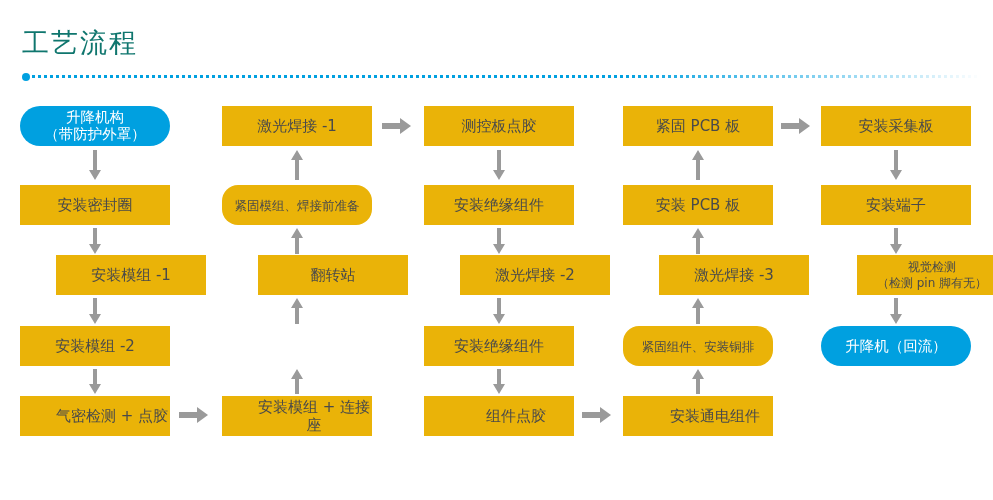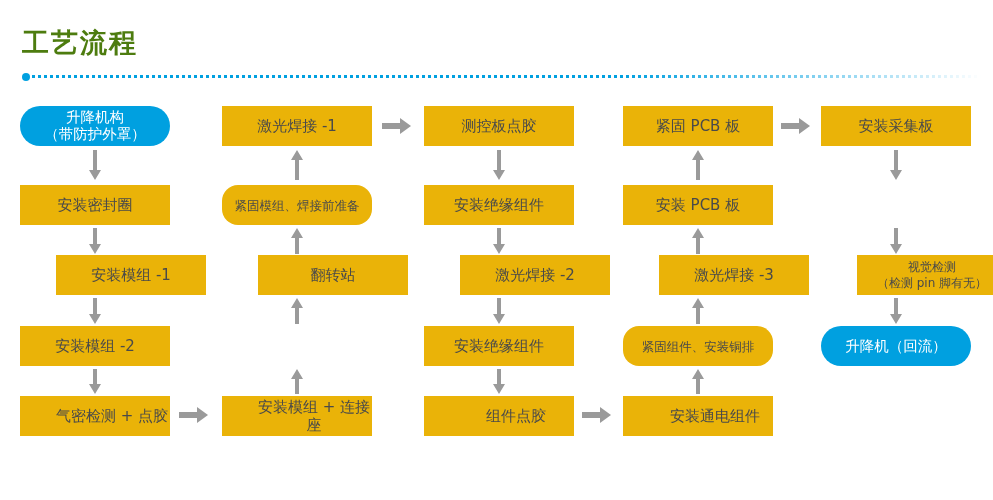--- a/index.html
+++ b/index.html
@@ -9,22 +9,22 @@
     font-family: "DejaVu Sans", "Liberation Sans", sans-serif;
     overflow: hidden;
   }
   .page { position: relative; width: 993px; height: 500px; }
 
   
   .title {
     position: absolute;
     left: 22px; top: 26px;
     font-size: 27px;
-    font-weight: bold;
-    color: #4d7c0f;
+    font-weight: normal;
+    color: #0f766e;
     letter-spacing: 2px;
     line-height: 34px;
   }
   
   .rule-wrap {
     position: absolute;
     left: 22px; top: 72px;
     width: 960px; height: 10px;
   }
   .rule-dot {
@@ -248,20 +248,21 @@
       </svg>
   </div>
 
   <div class="node c5 r1">安装采集板</div>
   <div class="arrow" style="left:889px; top:150px;">
     <svg width="14" height="30" viewBox="0 0 14 30">
         <path d="M5 0 h4 v20 h4 l-6 10 l-6 -10 h4 z" fill="#9a9a9a"></path>
       </svg>
   </div>
 
+  <div class="node c5 r2">安装端子</div>
   <div class="arrow" style="left:889px; top:228px;">
     <svg width="14" height="26" viewBox="0 0 14 26">
         <path d="M5 0 h4 v16 h4 l-6 10 l-6 -10 h4 z" fill="#9a9a9a"></path>
       </svg>
   </div>
 
   <div class="node two-line c5 r3">视觉检测
 （检测 pin 脚有无）</div>
   <div class="arrow" style="left:889px; top:298px;">
     <svg width="14" height="26" viewBox="0 0 14 26">

